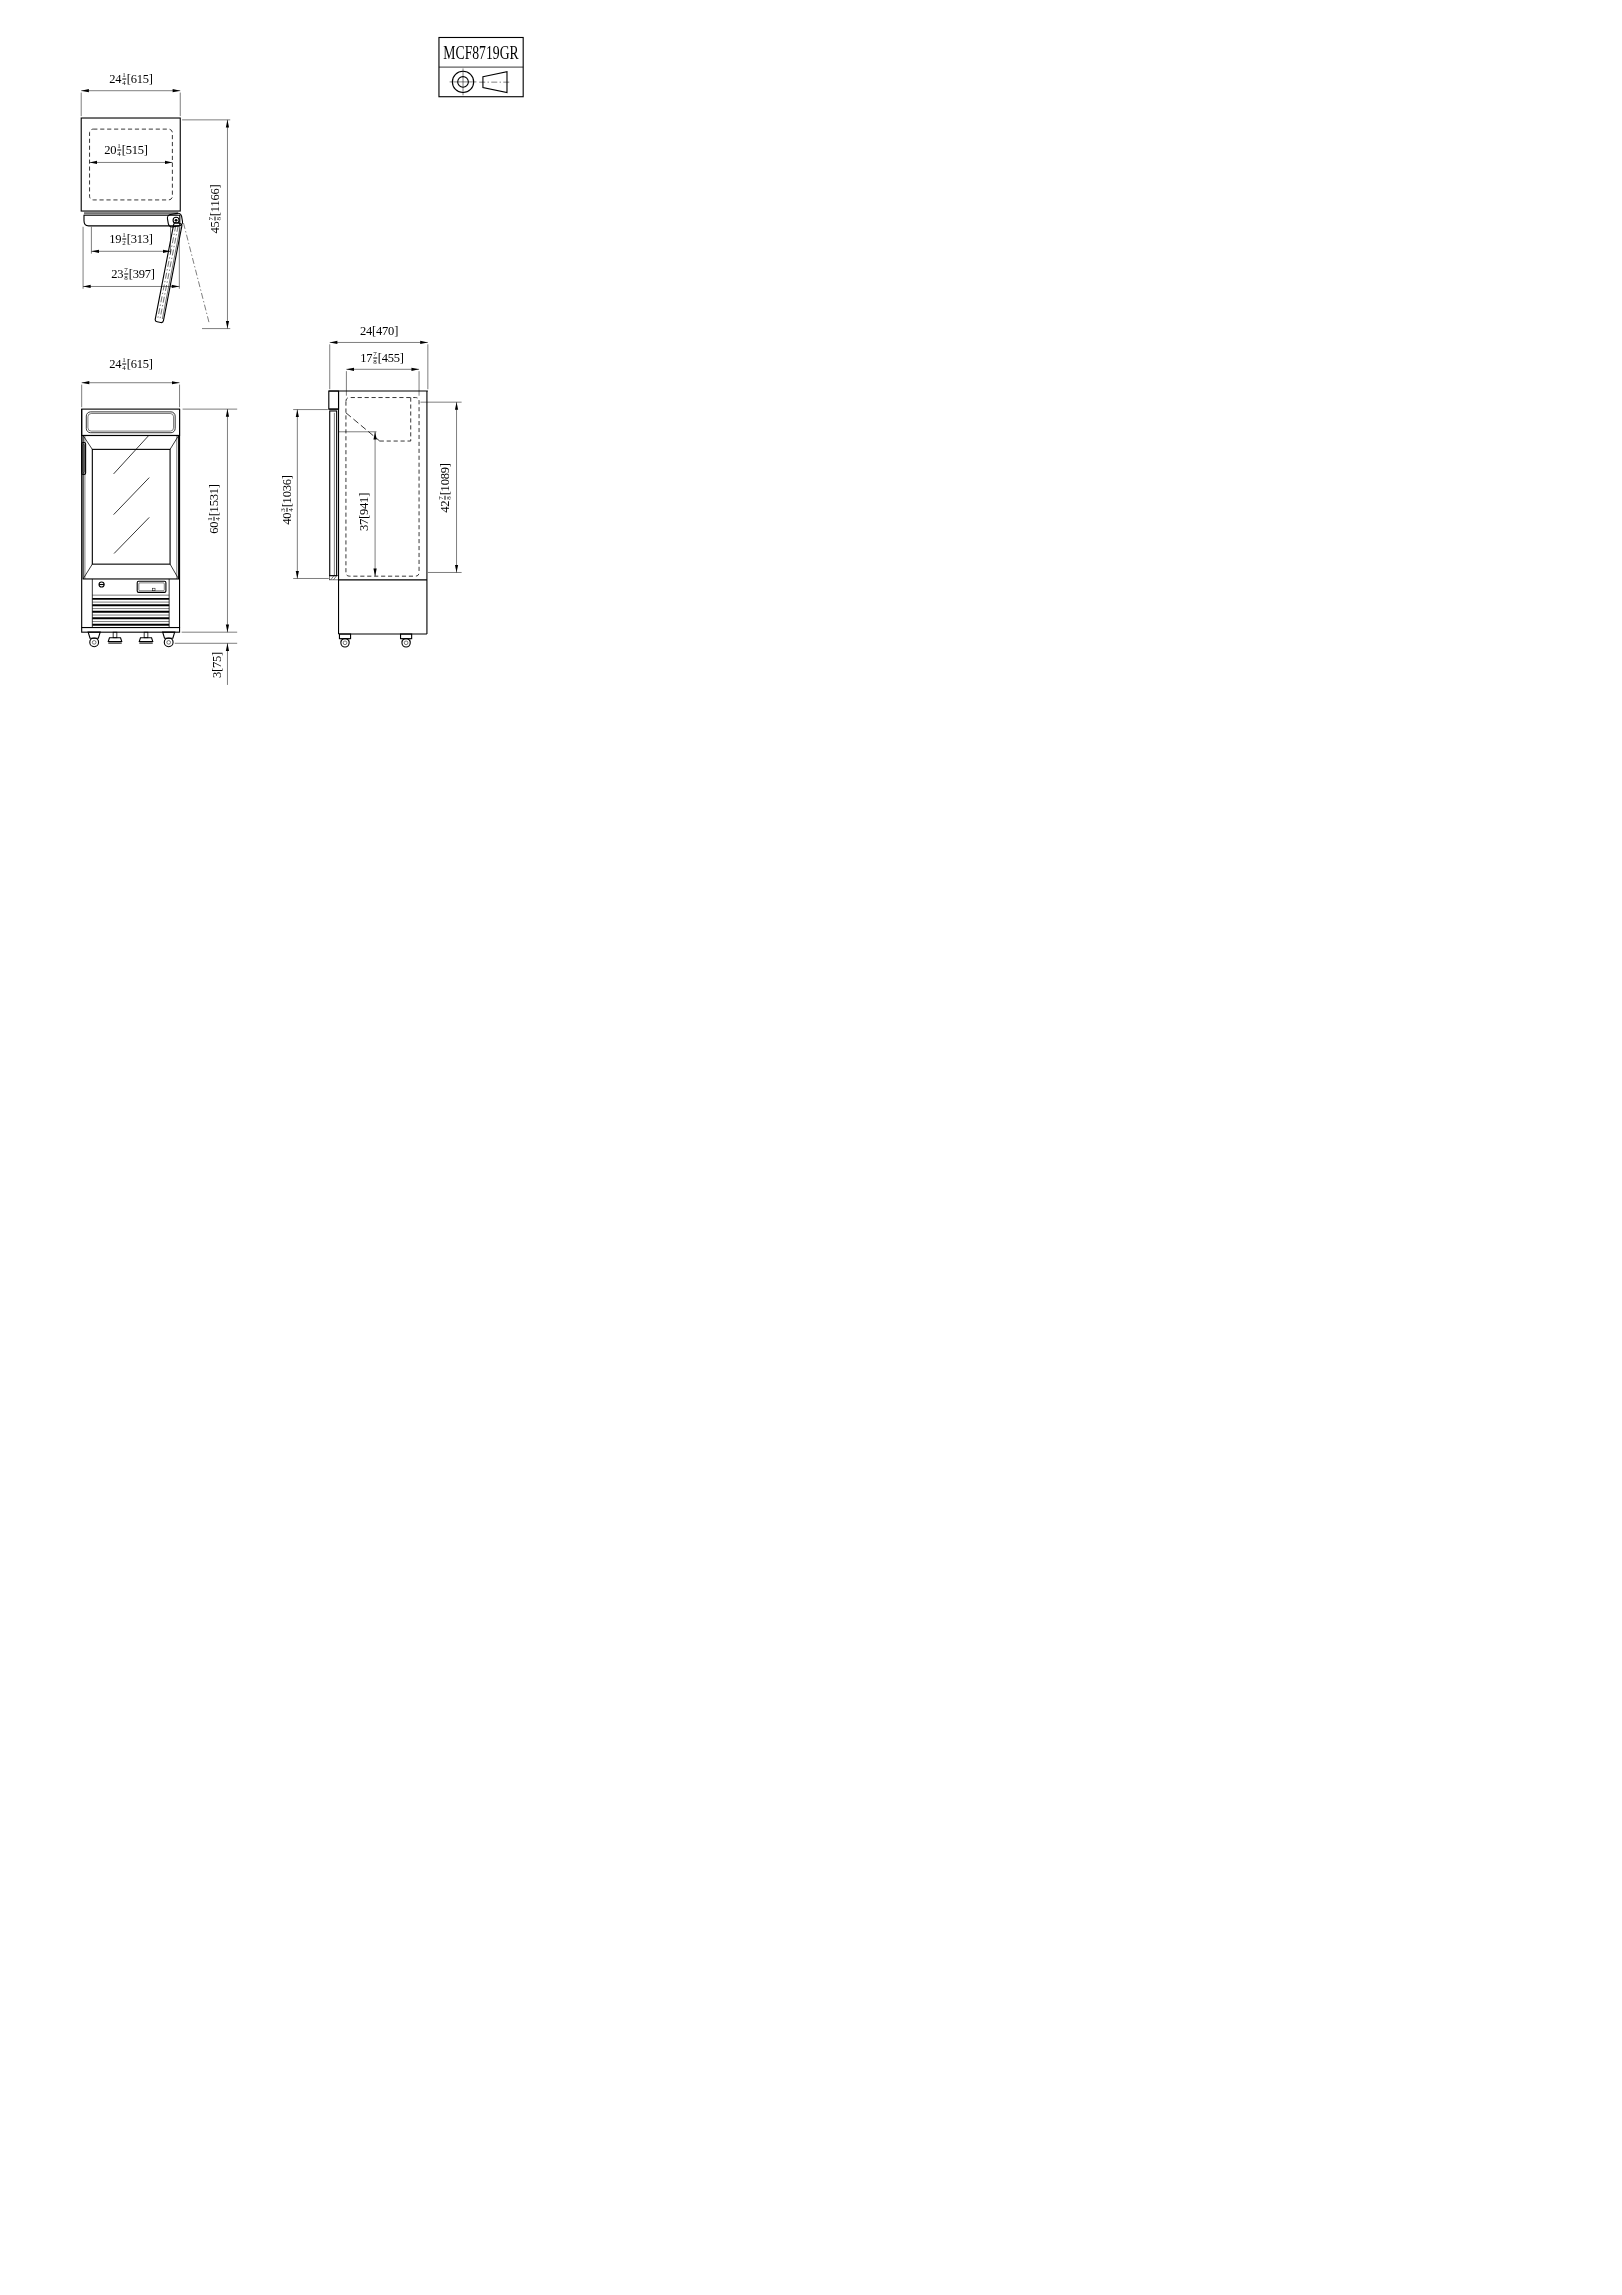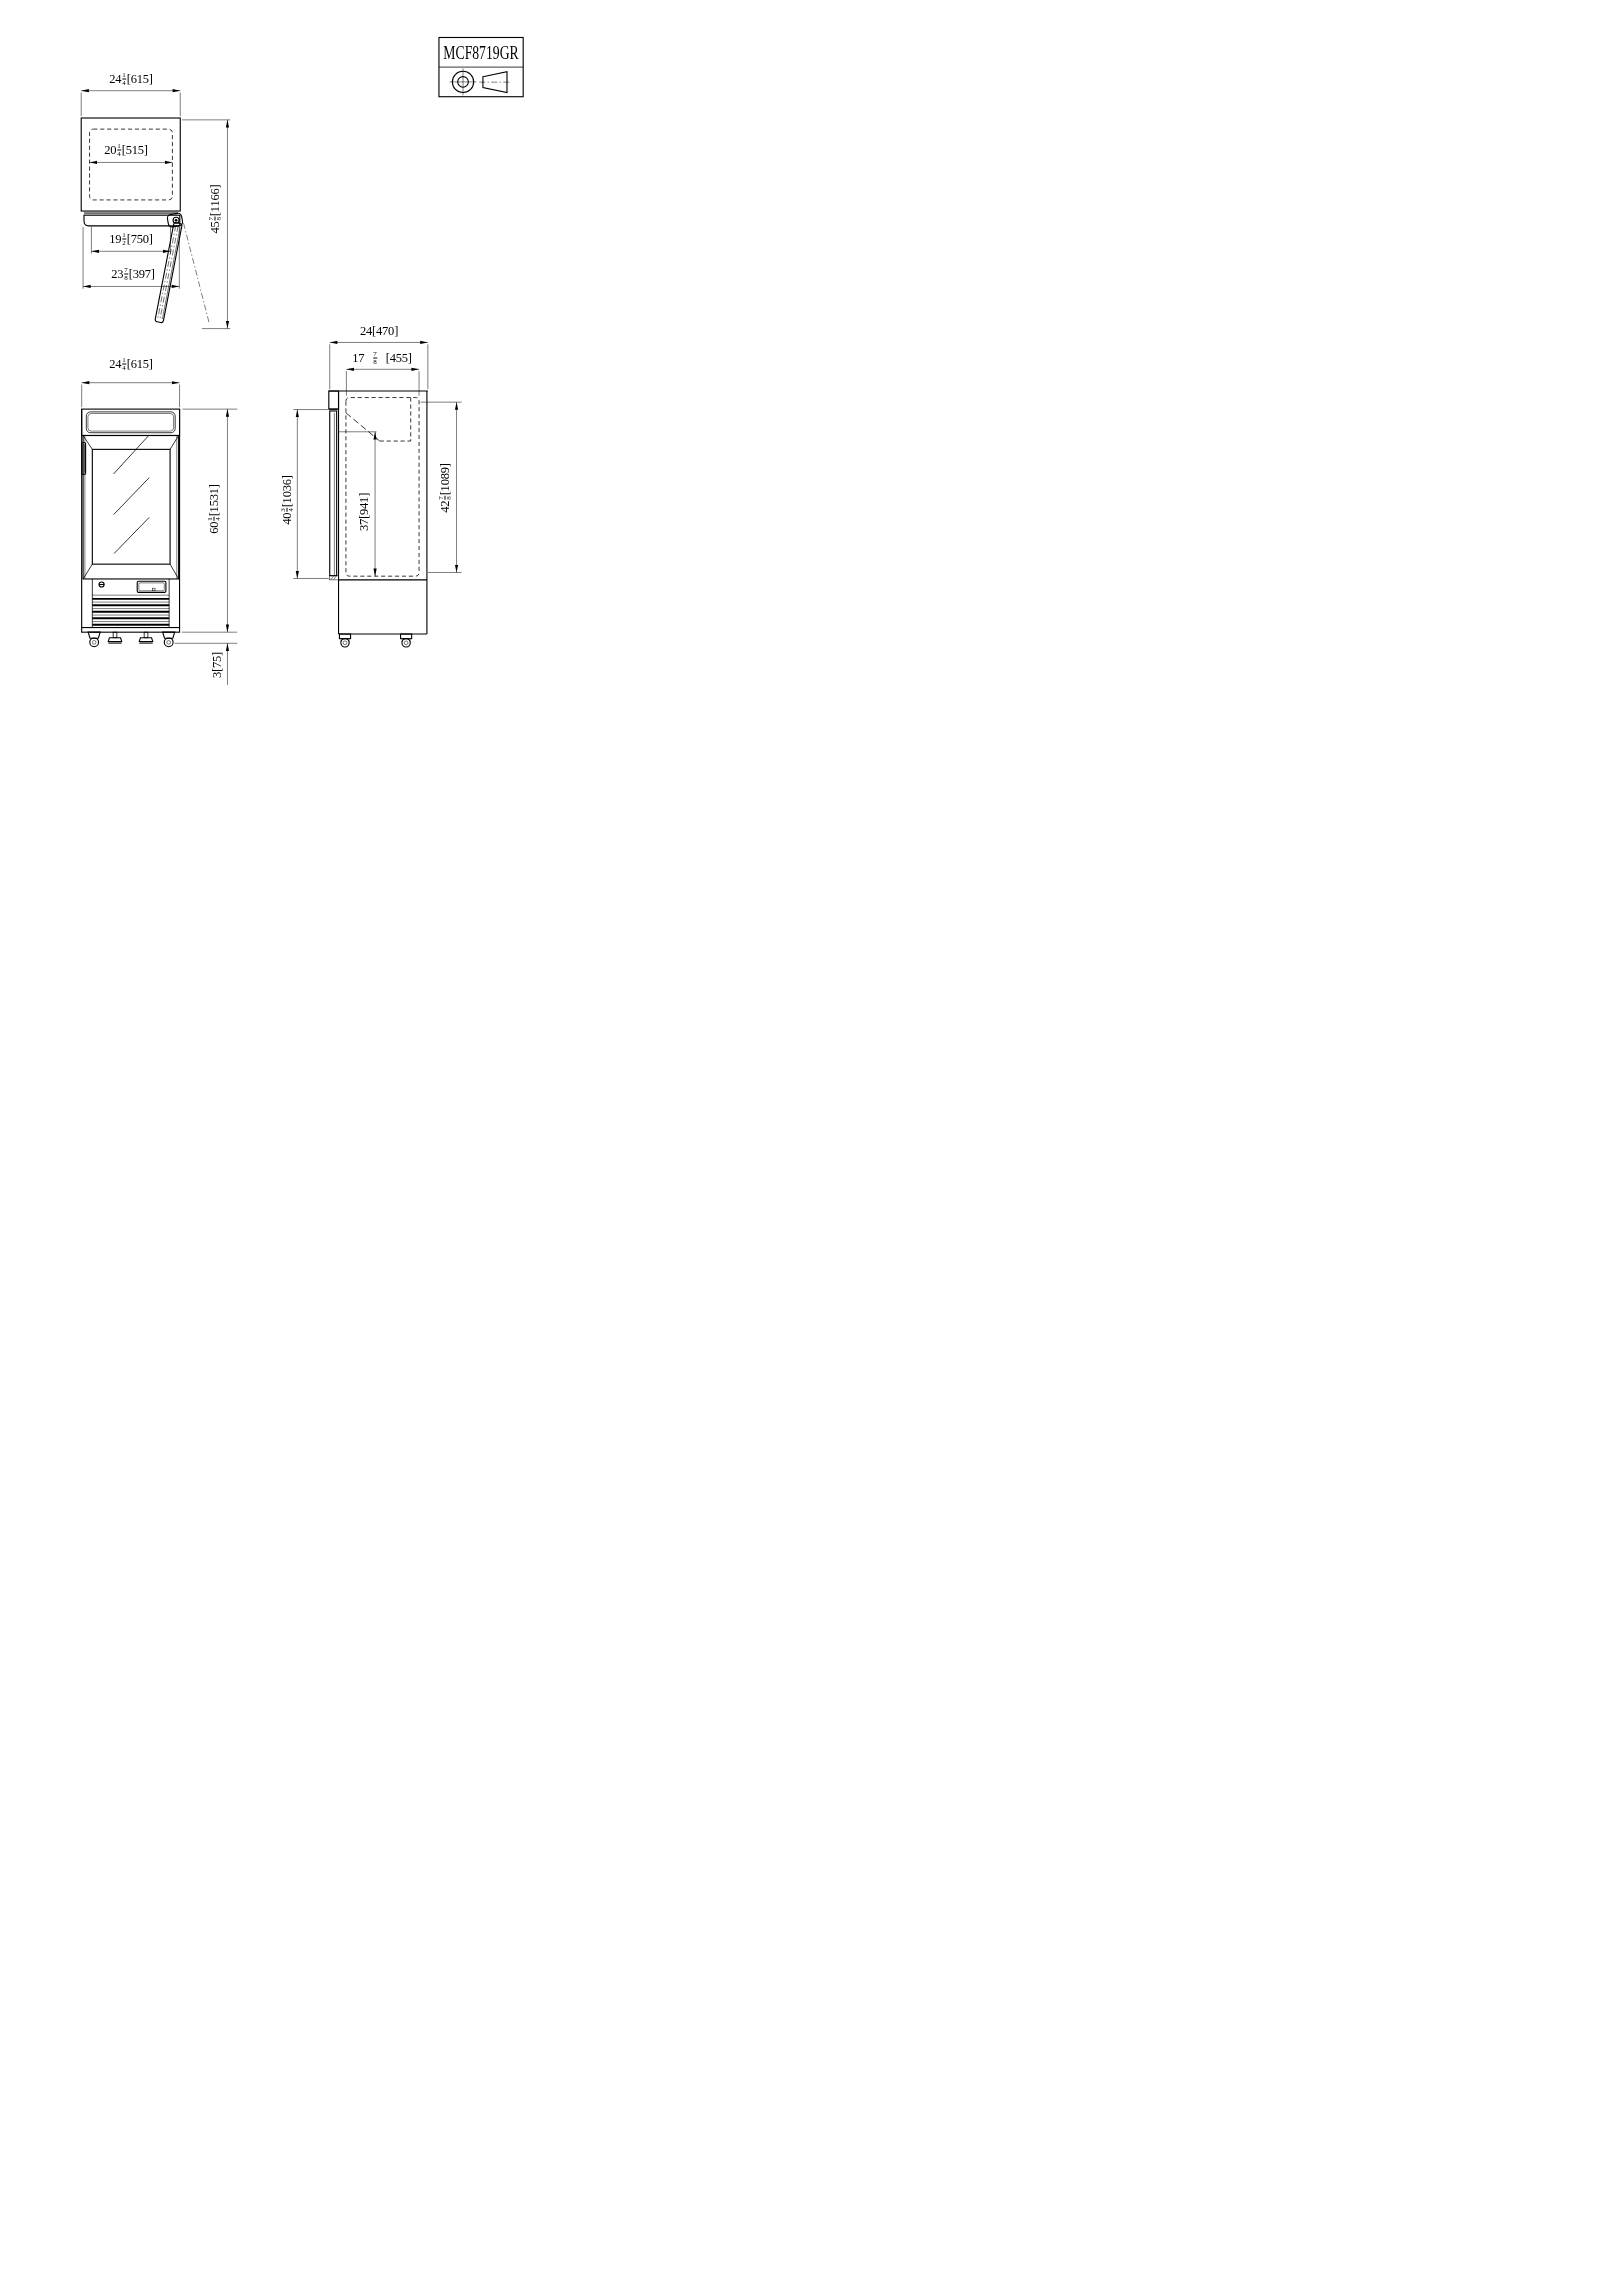--- a/index.html
+++ b/index.html
@@ -270,21 +270,21 @@
       </span>
       <span>[515]</span>
 </div>
 
 <div class="dim" style="left:131px;top:239px;">
   <span>19</span>
       <span class="frac">
         <span class="num">1</span>
         <span>2</span>
       </span>
-      <span>[750]</span>
+      <span>[313]</span>
 </div>
 
 <div class="dim" style="left:133px;top:274px;">
   <span>23</span>
       <span class="frac">
         <span class="num">7</span>
         <span>8</span>
       </span>
       <span>[397]</span>
 </div>
@@ -319,21 +319,21 @@
 <div class="dim vert" style="left:217px;top:665px;">
   <span>3</span>
       <span>[75]</span>
 </div>
 
 <div class="dim" style="left:379px;top:331px;">
   <span>24</span>
       <span>[470]</span>
 </div>
 
-<div class="dim" style="left:382px;top:358px;gap:8px;">
+<div class="dim" style="left:382px;top:358px;">
   <span>17</span>
       <span class="frac">
         <span class="num">7</span>
         <span>8</span>
       </span>
       <span>[455]</span>
 </div>
 
 <div class="dim vert" style="left:287px;top:500px;">
   <span>40</span>

